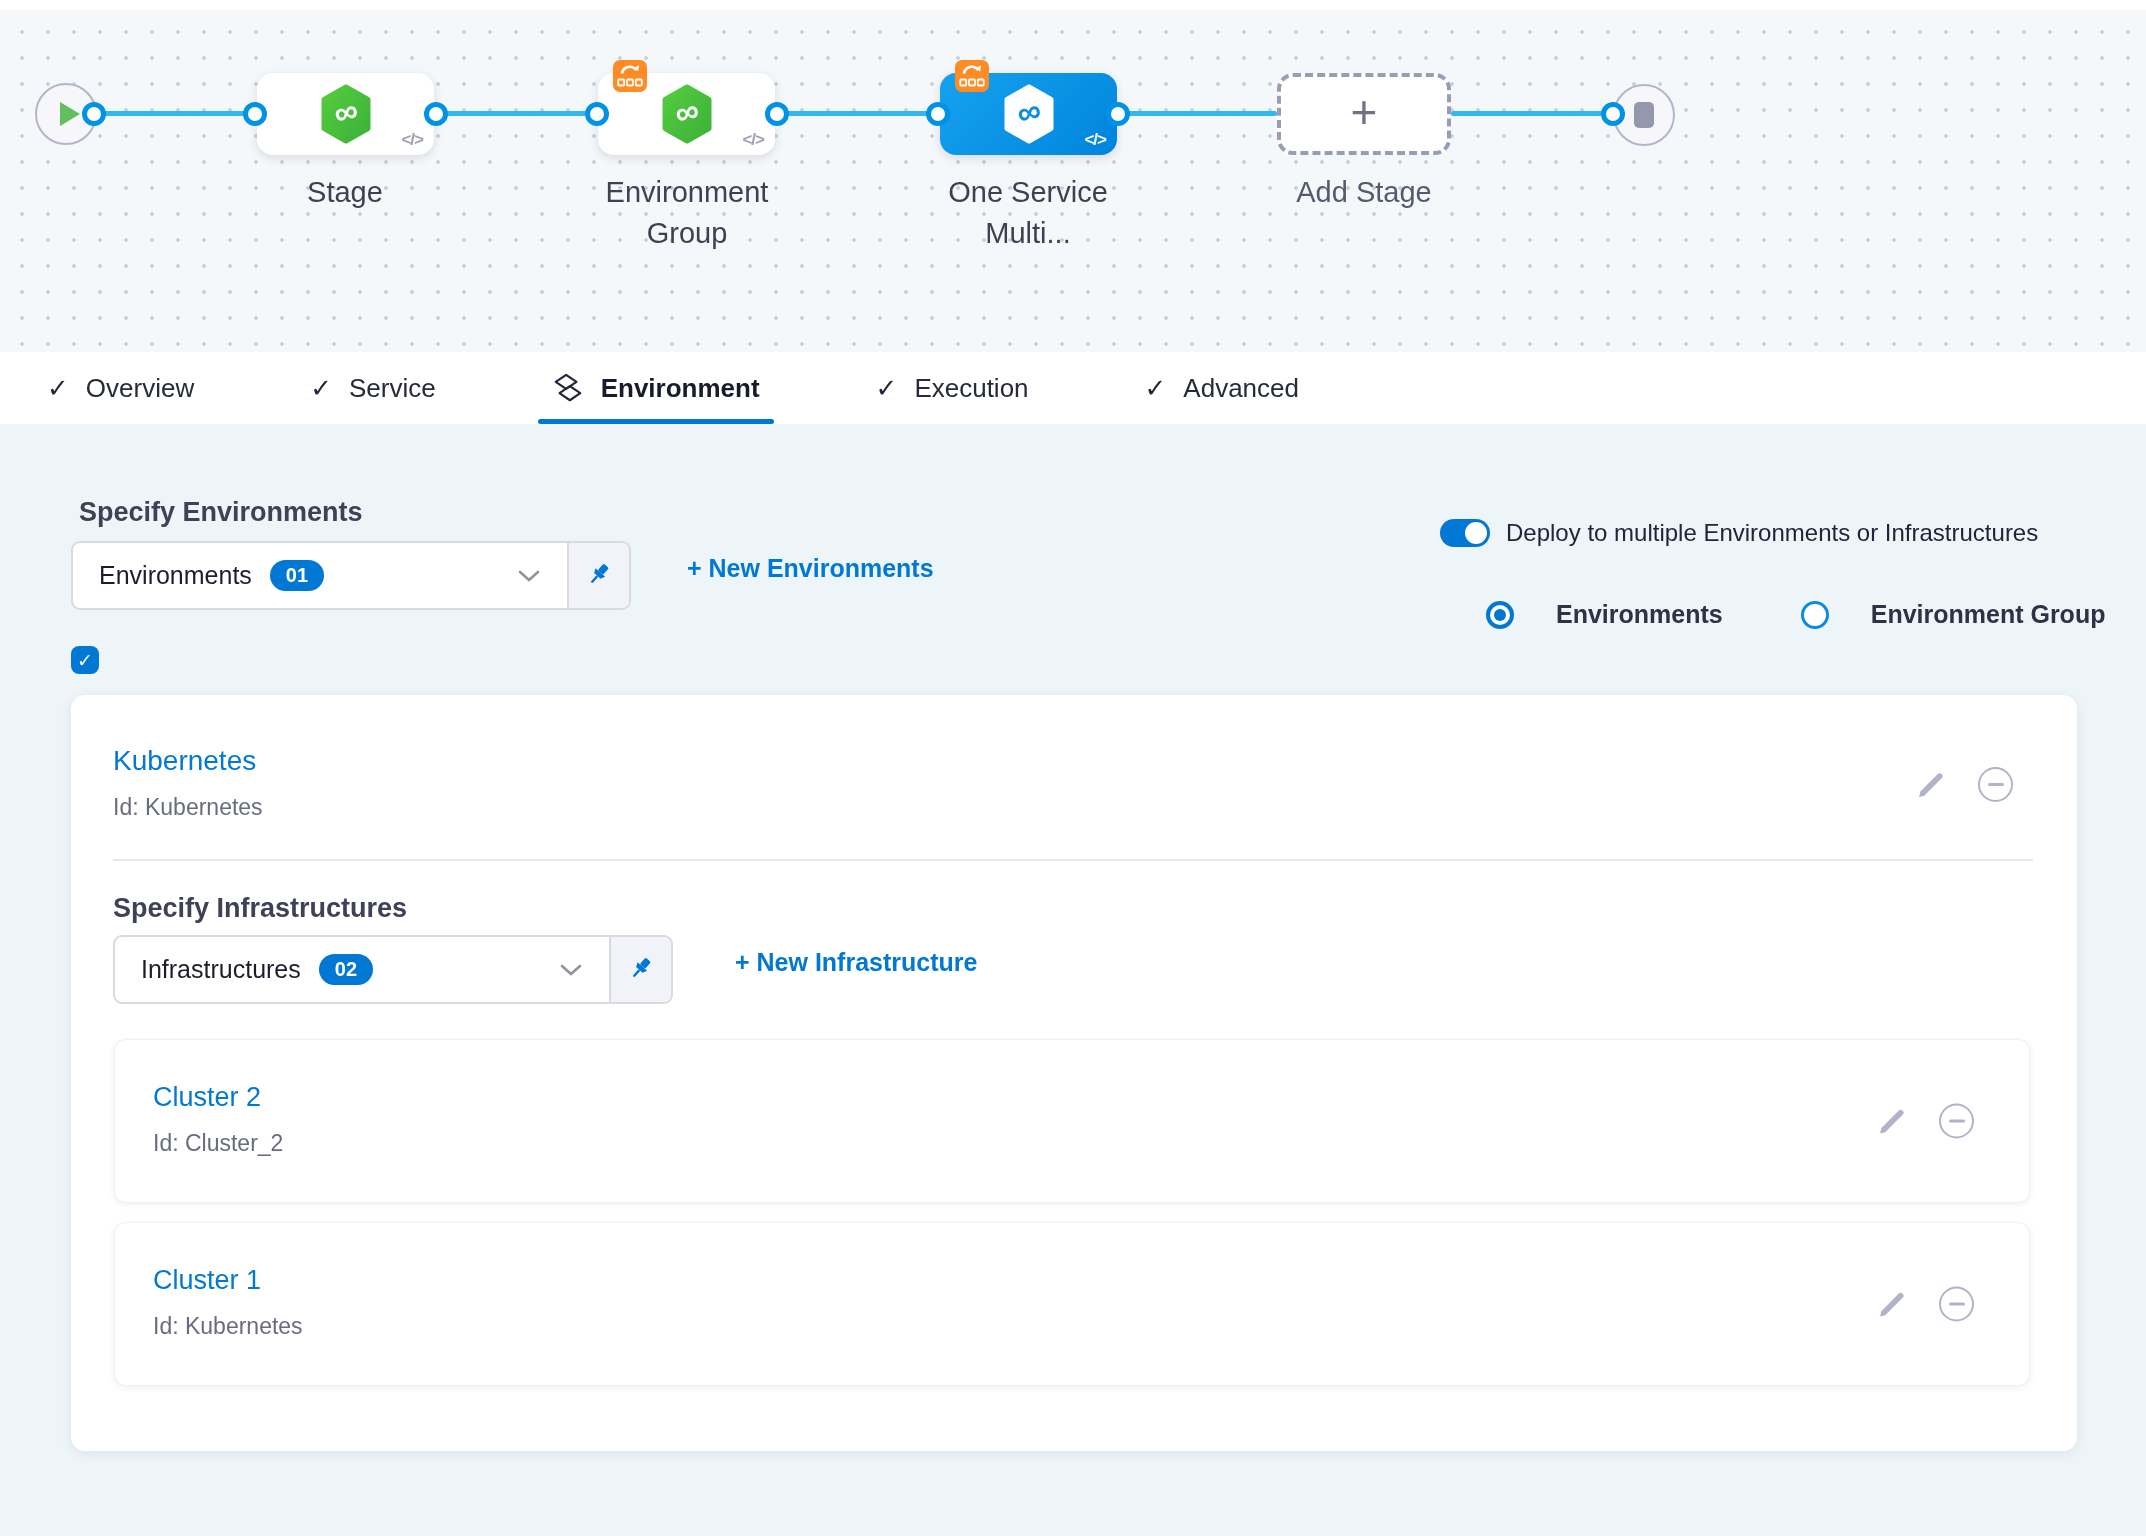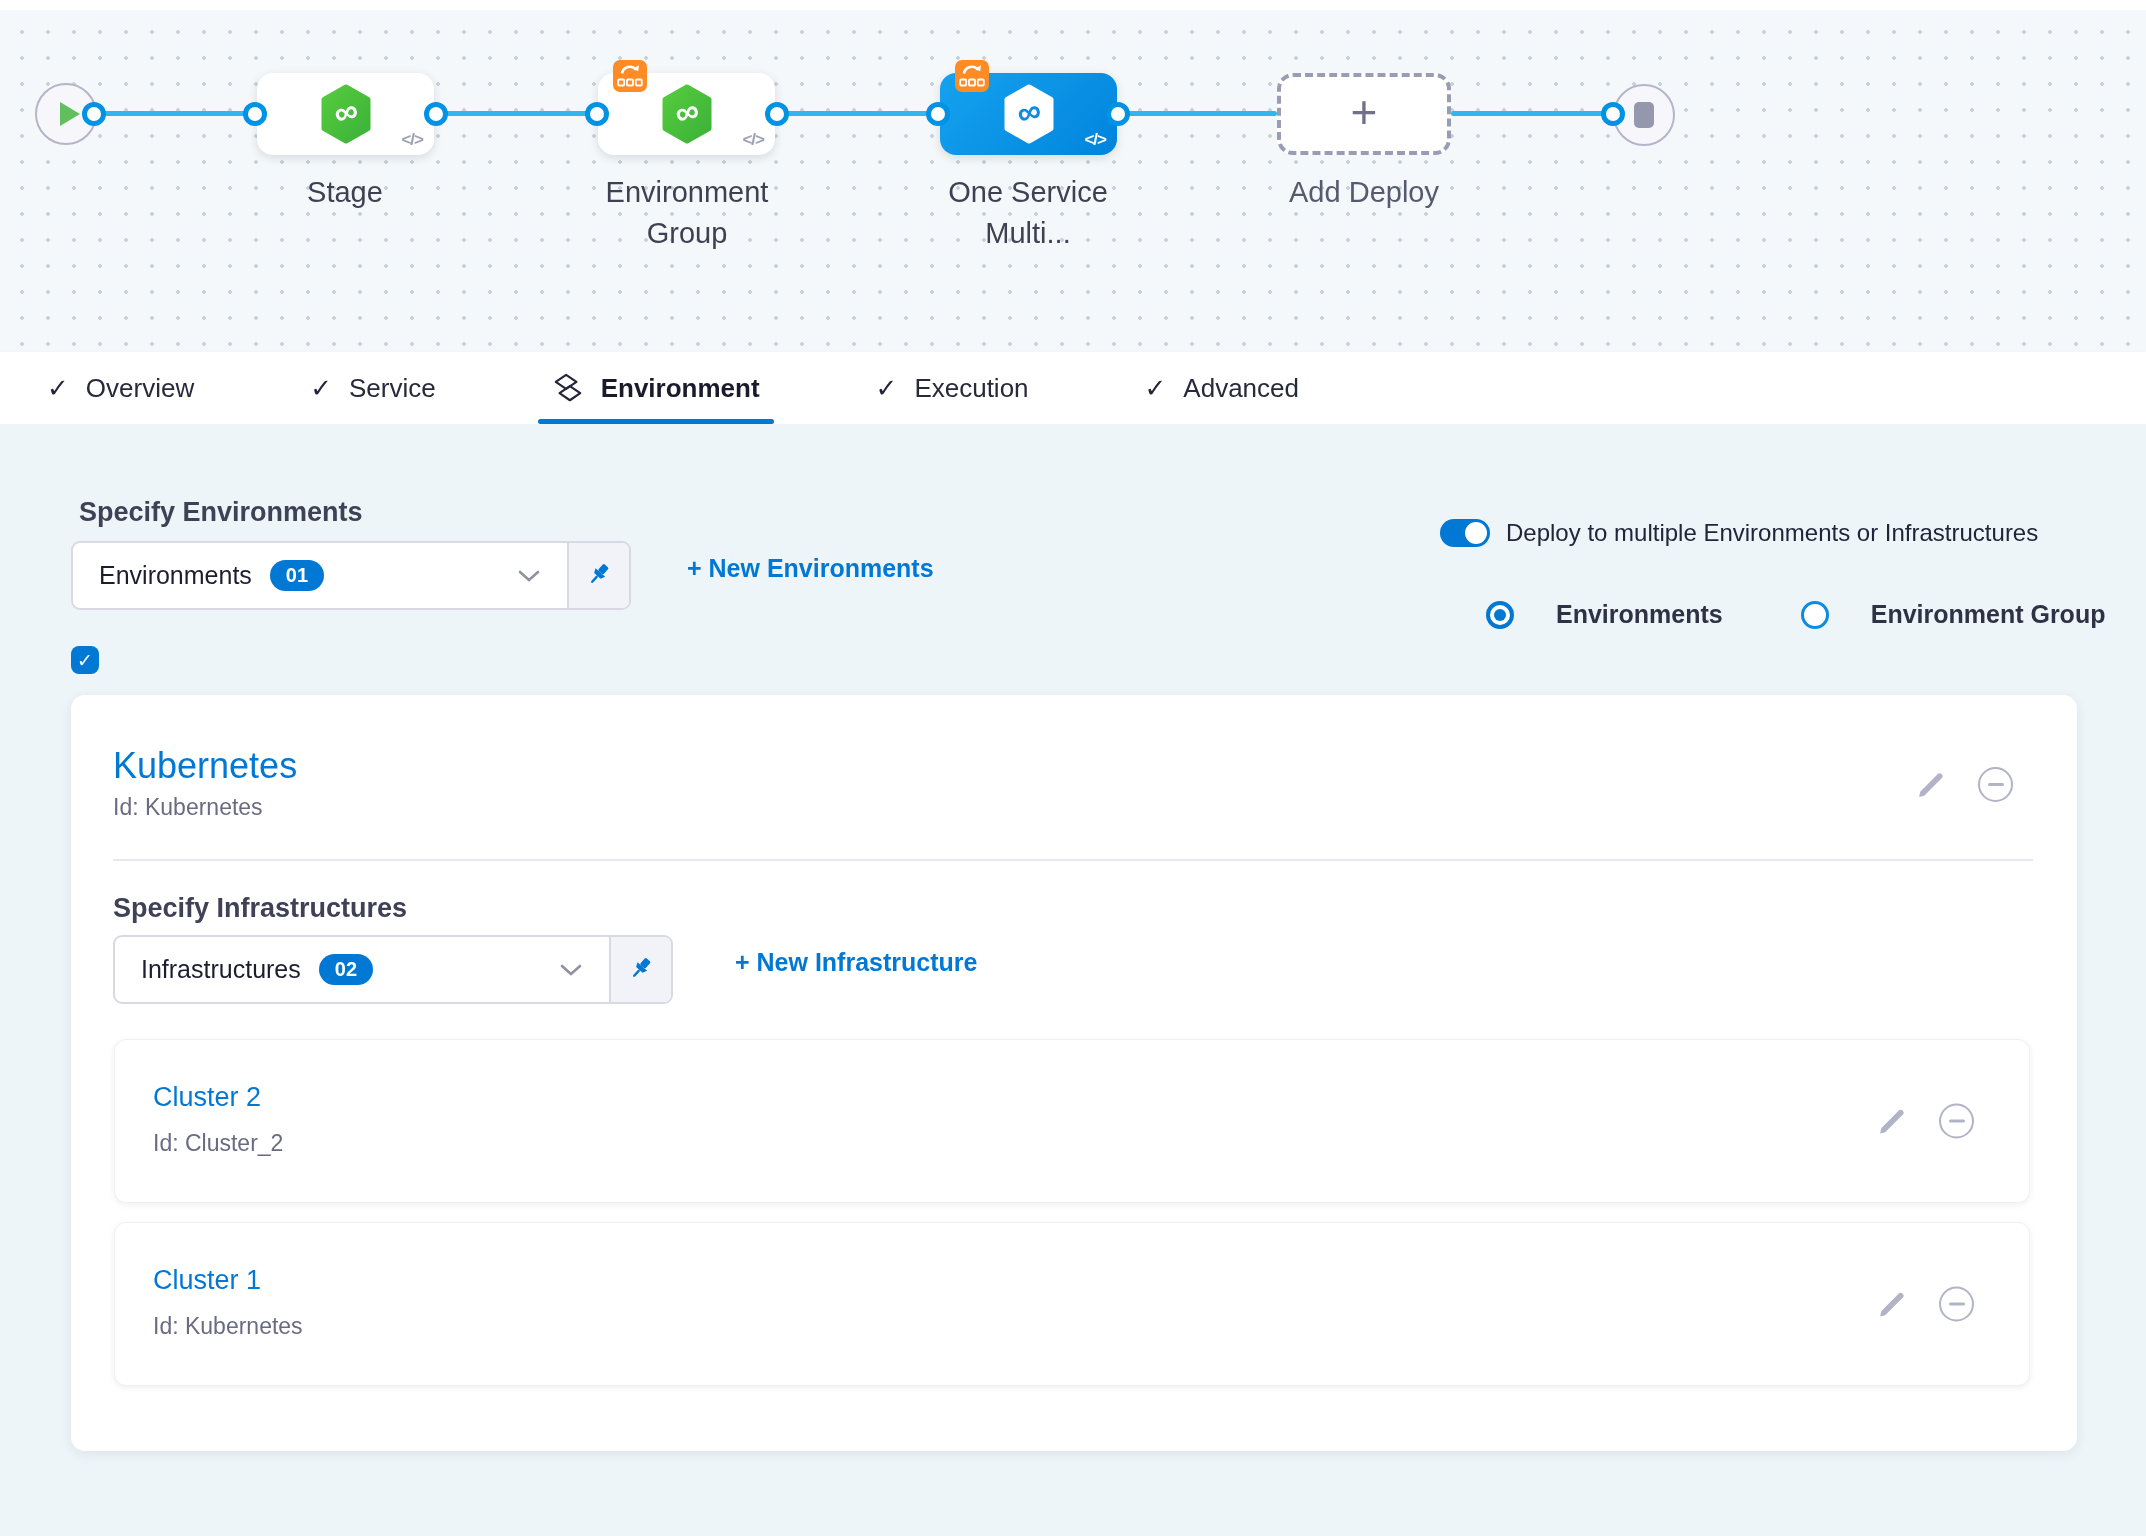--- a/index.html
+++ b/index.html
@@ -88,21 +88,21 @@
   .radio-gap { width:78px; flex:none; }
 
   .checkbox { position:absolute; left:71px; top:222px; width:28px; height:28px; border-radius:8px;
               background:#0278d5; color:#fff; font-size:19px; font-weight:700;
               display:flex; align-items:center; justify-content:center; cursor:pointer; }
   .checkbox-label { position:absolute; left:122px; top:224px; font-size:24px; color:#22243a; }
 
   
   .panel { position:absolute; left:71px; top:271px; width:2006px; height:756px; background:#fff;
            border-radius:14px; box-shadow:0 3px 12px rgba(40,41,61,.08); }
-  .env-title { position:absolute; left:42px; top:50px; font-size:36px; font-weight:500; color:#0278d5; cursor:pointer; }
+  .env-title { position:absolute; left:42px; top:50px; font-size:28px; font-weight:500; color:#0278d5; cursor:pointer; }
   .env-id { position:absolute; left:42px; top:99px; font-size:23px; color:#696b82; }
   .icon-row { position:absolute; display:flex; align-items:center; gap:30px; }
   .icon-btn { cursor:pointer; display:flex; align-items:center; justify-content:center; }
   .minus-circle { width:35px; height:35px; border-radius:50%; border:2.5px solid #b1b3c7;
                   display:flex; align-items:center; justify-content:center; }
   .minus-bar { width:16px; height:3px; border-radius:2px; background:#b1b3c7; }
   .divider { position:absolute; left:42px; right:44px; top:164px; height:2px; background:#e8e9f0; }
 
   .infra-card { position:absolute; left:43px; width:1916px; height:164px; background:#fff;
                 border:1px solid #eff0f6; border-radius:12px; box-shadow:0 2px 6px rgba(40,41,61,.07); }
@@ -201,21 +201,21 @@
     <div class="port" style="left:424px;"></div>
     <div class="port" style="left:585px;"></div>
     <div class="port" style="left:765px;"></div>
     <div class="port" style="left:926px;"></div>
     <div class="port" style="left:1106px;"></div>
     <div class="port" style="left:1601px;"></div>
 
     <div class="stage-label" style="left:225px;">Stage</div>
     <div class="stage-label" style="left:567px;">Environment Group</div>
     <div class="stage-label" style="left:908px;">One Service Multi...</div>
-    <div class="stage-label add" style="left:1244px;">Add Deploy</div>
+    <div class="stage-label add" style="left:1244px;">Add Stage</div>
   </div>
 
   <div class="tabs">
     <div class="tab">
       <span class="check">✓</span>
       <span>Overview</span>
     </div>
     <div class="tab">
       <span class="check">✓</span>
       <span>Service</span>

